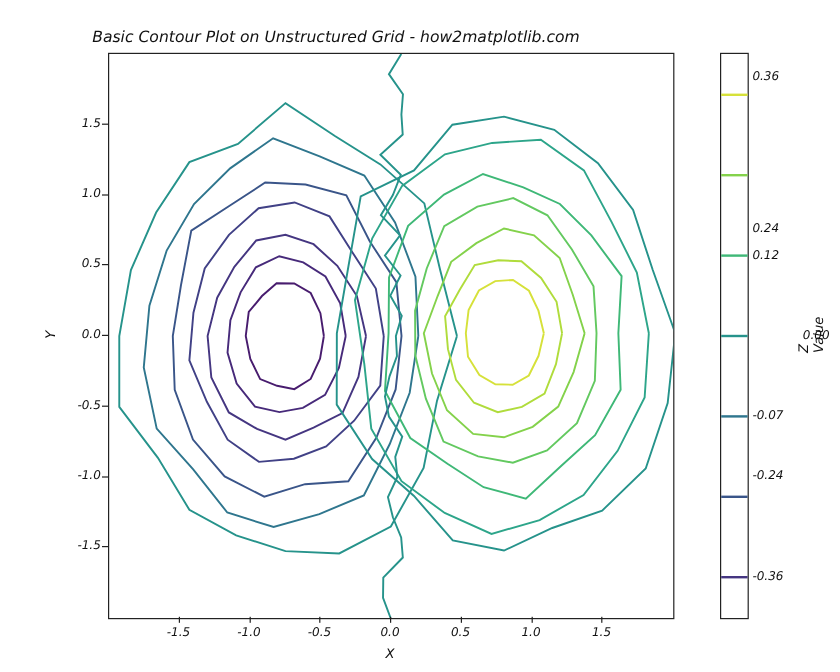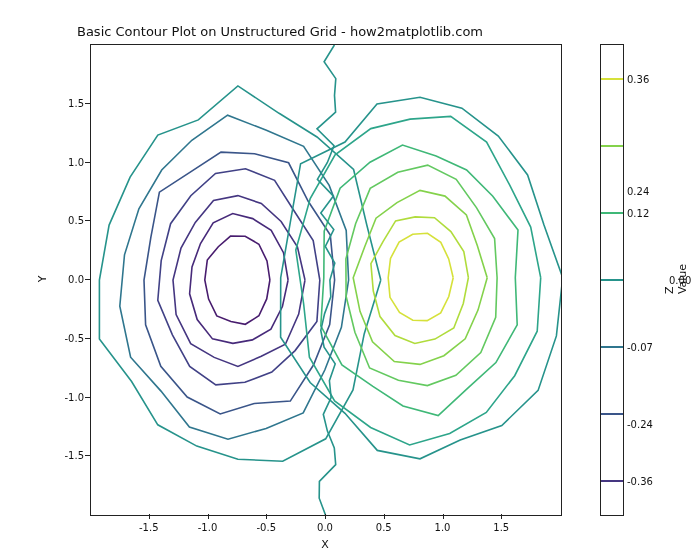--- a/index.html
+++ b/index.html
@@ -8,20 +8,21 @@
     width: 700px;
     height: 560px;
     background: #ffffff;
     font-family: "DejaVu Sans", Arial, sans-serif;
     overflow: hidden;
   }
   .stage {
     position: relative;
     width: 700px;
     height: 471px;
+    font-style: italic;
   }
   .title {
     position: absolute;
     top: 24px;
     left: 0;
     width: 560px;
     text-align: center;
     font-size: 13px;
     color: #111;
   }
@@ -127,26 +128,26 @@
 
   <div class="cbar-axis" id="cbar">
       <div class="cbar-line" style="top: 436.429px; background: rgb(69, 54, 129);"></div>
       <div class="cbar-line" style="top: 369.286px; background: rgb(58, 85, 137);"></div>
       <div class="cbar-line" style="top: 302.143px; background: rgb(47, 118, 142);"></div>
       <div class="cbar-line" style="top: 235px; background: rgb(38, 147, 139);"></div>
       <div class="cbar-line" style="top: 167.857px; background: rgb(63, 184, 119);"></div>
       <div class="cbar-line" style="top: 100.714px; background: rgb(132, 210, 75);"></div>
       <div class="cbar-line" style="top: 33.5714px; background: rgb(214, 225, 58);"></div>
       <div class="cbar-tick" style="top: 436px;">-0.36</div>
-      <div class="cbar-tick" style="top: 379px;">-0.24</div>
+      <div class="cbar-tick" style="top: 352px;">-0.24</div>
       <div class="cbar-tick" style="top: 302.143px;">-0.07</div>
       <div class="cbar-tick" style="top: 235px; margin-left: 42px;">0.00</div>
       <div class="cbar-tick" style="top: 167.857px;">0.12</div>
       <div class="cbar-tick" style="top: 102px; margin-top: 44px;">0.24</div>
-      <div class="cbar-tick" style="top: 34px;">0.36</div>
+      <div class="cbar-tick" style="top: 19px;">0.36</div>
     </div>
   <div class="cbar-label" style="left:676px; top:279px;">Z Value</div>
 
 <div class="xtickmark" style="left: 148.75px; top: 514px;"></div>
     <div class="tick xt" style="left: 148.75px; top: 522px;">-1.5</div>
     <div class="xtickmark" style="left: 207.5px; top: 514px;"></div>
     <div class="tick xt" style="left: 207.5px; top: 522px;">-1.0</div>
     <div class="xtickmark" style="left: 266.25px; top: 514px;"></div>
     <div class="tick xt" style="left: 266.25px; top: 522px;">-0.5</div>
     <div class="xtickmark" style="left: 325px; top: 514px;"></div>

